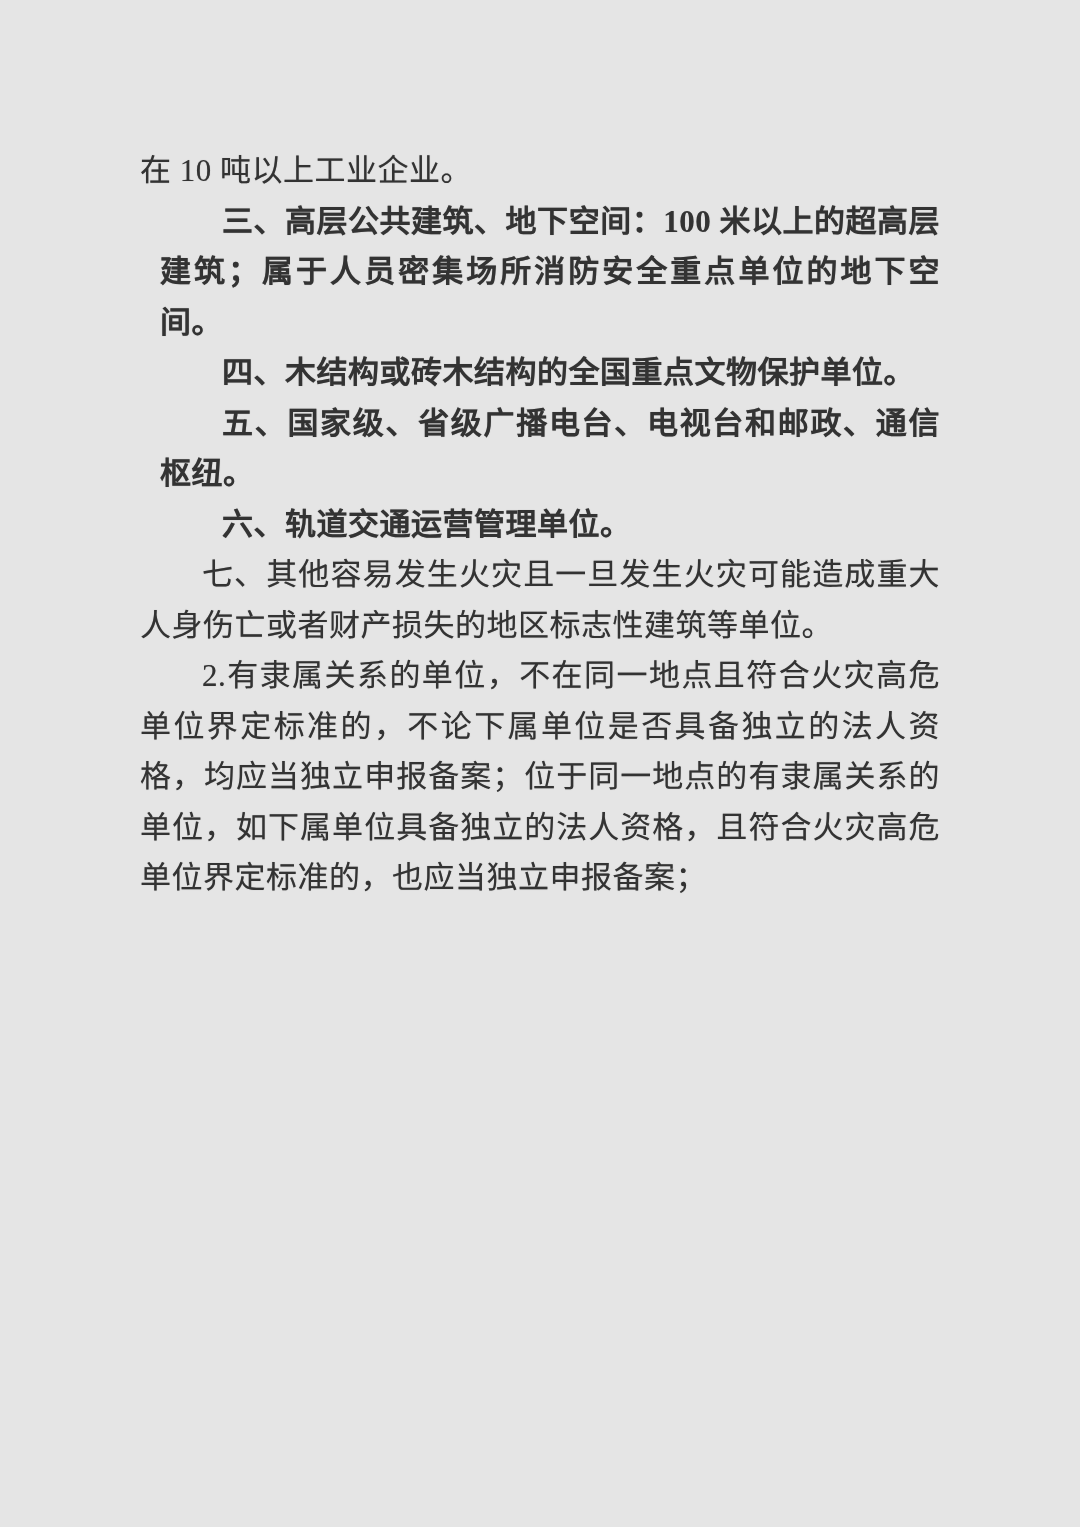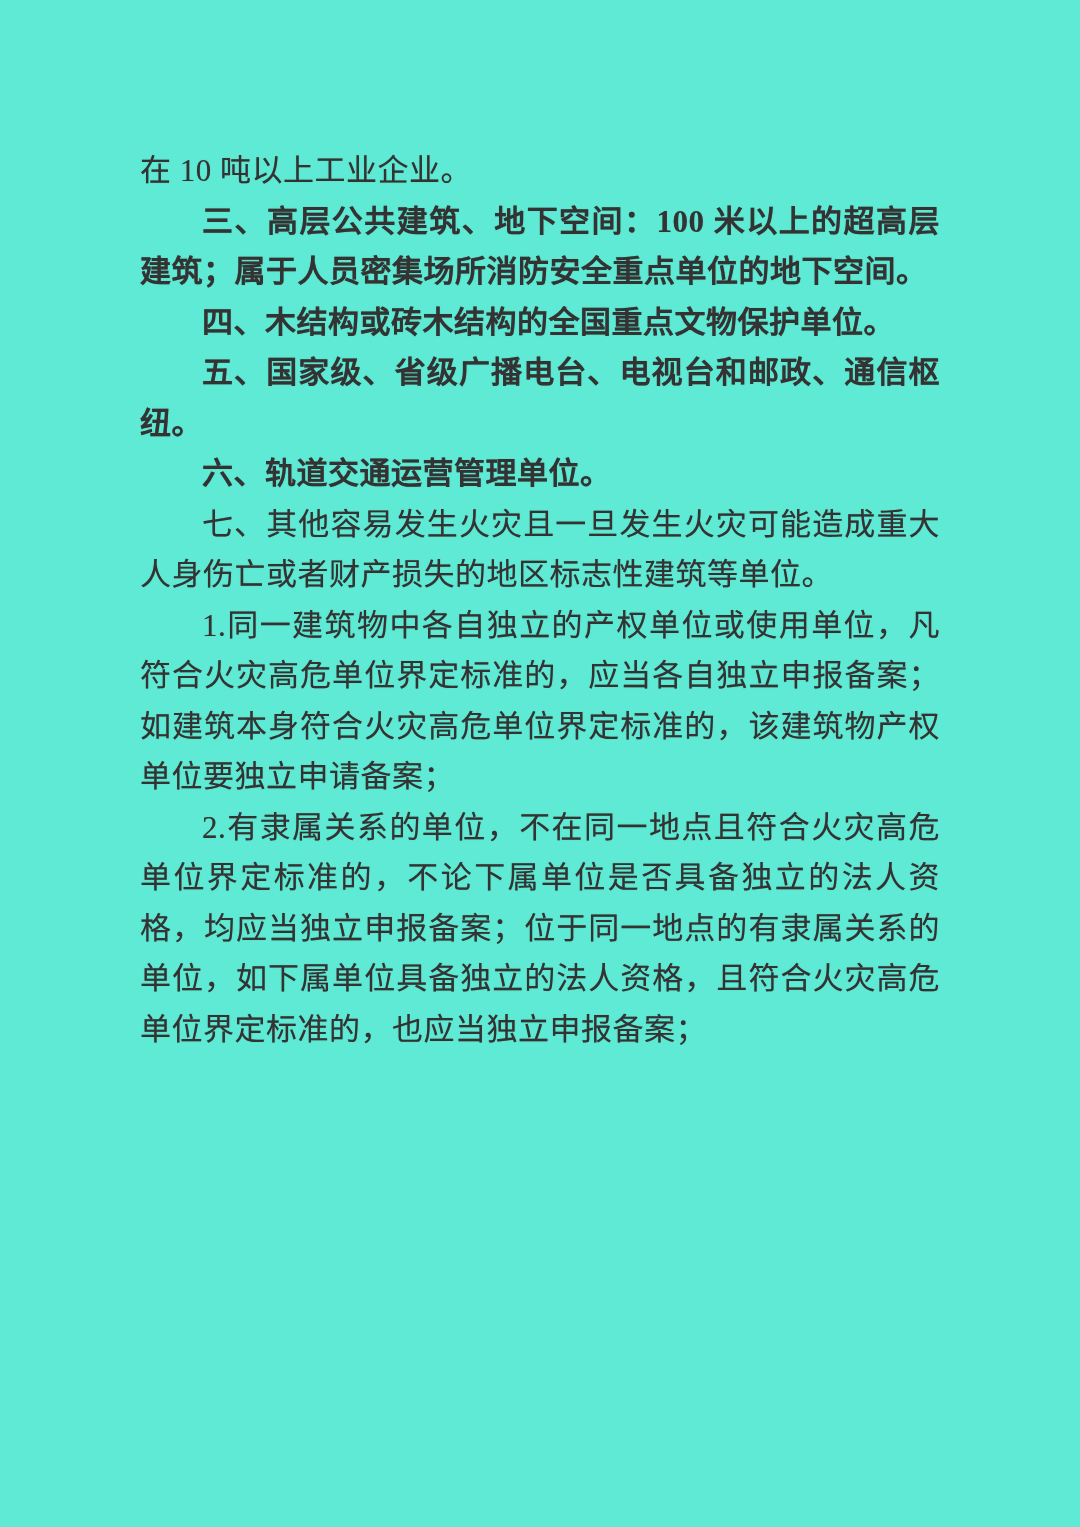--- a/index.html
+++ b/index.html
@@ -30,29 +30,29 @@
   .document-body p {
     margin: 0;
     padding: 0;
     text-indent: 2em;
   }
   .document-body p.flush {
     text-indent: 0;
   }
   .document-body p.bold {
     font-weight: 700;
+    margin-left: 20px;
   }
 </style>
 </head>
 <body>
 
-<div class="page" style="background: #5eead4;">
+<div class="page" style="background: #e5e5e5;">
   <div class="document-body" style="color: rgb(51, 51, 51);">
       <p class="flush ">在 10 吨以上工业企业。</p>
       <p class="bold">三、高层公共建筑、地下空间：100 米以上的超高层建筑；属于人员密集场所消防安全重点单位的地下空间。</p>
       <p class="bold">四、木结构或砖木结构的全国重点文物保护单位。</p>
       <p class="bold">五、国家级、省级广播电台、电视台和邮政、通信枢纽。</p>
       <p class="bold">六、轨道交通运营管理单位。</p>
       <p class="">七、其他容易发生火灾且一旦发生火灾可能造成重大人身伤亡或者财产损失的地区标志性建筑等单位。</p>
-      <p class="">1.同一建筑物中各自独立的产权单位或使用单位，凡符合火灾高危单位界定标准的，应当各自独立申报备案；如建筑本身符合火灾高危单位界定标准的，该建筑物产权单位要独立申请备案；</p>
       <p class="">2.有隶属关系的单位，不在同一地点且符合火灾高危单位界定标准的，不论下属单位是否具备独立的法人资格，均应当独立申报备案；位于同一地点的有隶属关系的单位，如下属单位具备独立的法人资格，且符合火灾高危单位界定标准的，也应当独立申报备案；</p>
     </div>
 </div>
 
 </body></html>

